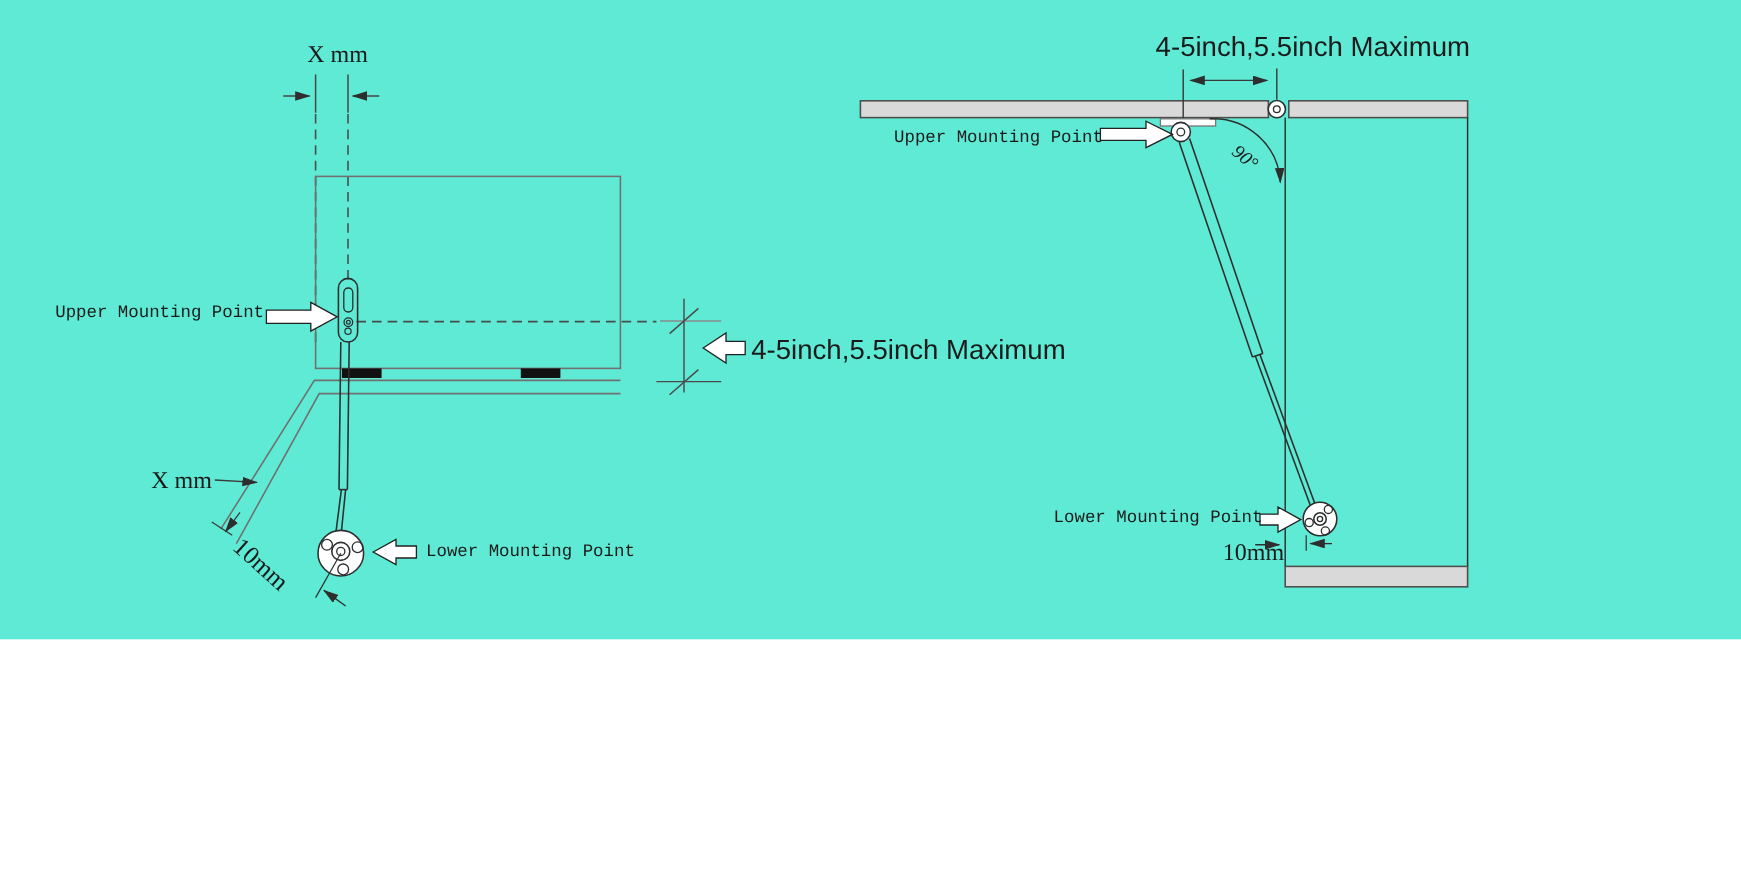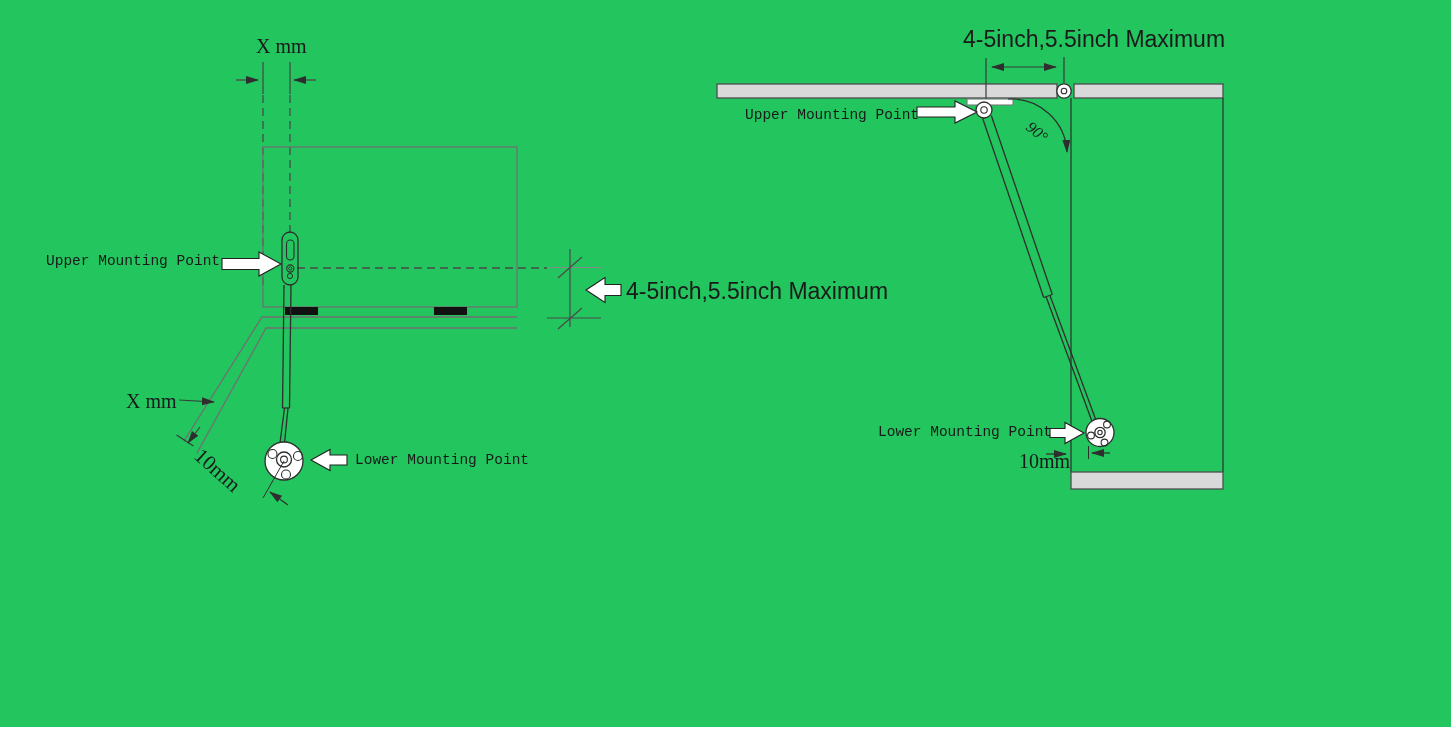--- a/index.html
+++ b/index.html
@@ -1,19 +1,19 @@
 <!DOCTYPE html>
 <html><head>
 <meta charset="utf-8">
 <style>
   html,body{margin:0;padding:0;background:#ffffff;}
   .canvas{
     position:relative;
-    width:1451px;height:727px;
-    background:#22c55e;
+    width:1451px;height:533px;
+    background:#5eead4;
     font-family:"Liberation Sans",sans-serif;
     overflow:hidden;
   }
   .canvas svg{position:absolute;left:0;top:0;}
   .lbl{position:absolute;white-space:nowrap;color:#1a1a1a;line-height:1.1;}
   .mono-lbl{font-family:Liberation Mono, monospace;font-size:14.5px;letter-spacing:0px;}
   .serif-lbl{font-family:"Liberation Serif",serif;font-size:20px;}
   .sans-lbl{font-family:"Liberation Sans",sans-serif;font-size:23px;text-align:center;}
   .rot42{transform:rotate(42deg);transform-origin:left top;}
   .rot40{transform:rotate(40deg);transform-origin:left top;font-style:italic;font-size:16px;}

